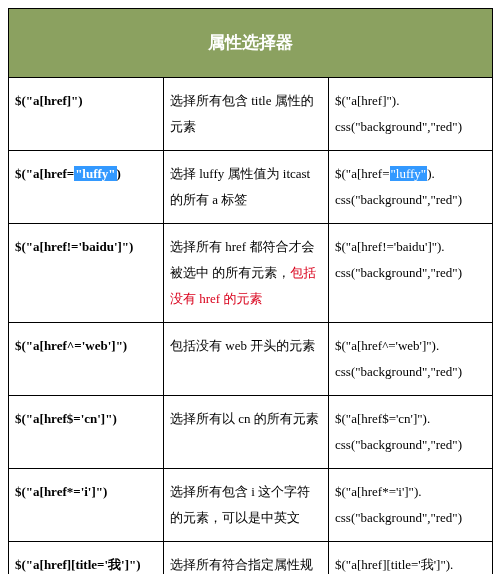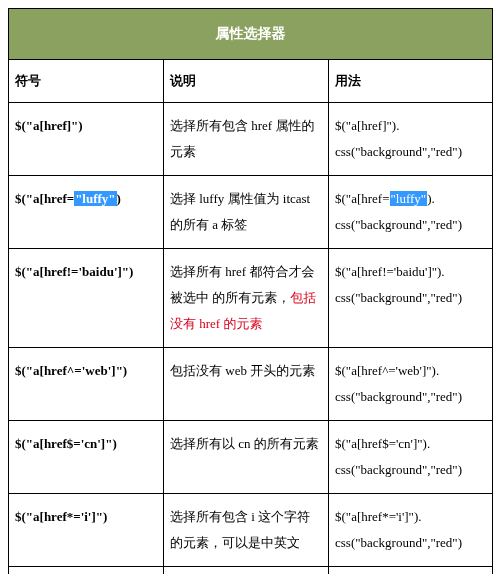--- a/index.html
+++ b/index.html
@@ -22,22 +22,22 @@
     vertical-align: top;
     text-align: left;
     line-height: 2.0;
     word-break: break-word;
   }
   th.title {
     background: #8ba160;
     color: #fff;
     text-align: center;
     font-weight: bold;
-    padding: 11px;
-    font-size: 14px;
+    padding: 17px;
+    font-size: 17px;
   }
   td.head {
     font-weight: bold;
     padding: 8px 6px;
   }
   .b { font-weight: bold; }
   .red { color: #d9001b; }
   .hl {
     background: #3399ff;
     color: #fff;
@@ -53,29 +53,24 @@
 <table>
   <colgroup>
       <col class="c1">
       <col class="c2">
       <col class="c3">
     </colgroup>
   <tbody>
       <tr>
     <th class="title" colspan="3">属性选择器</th>
   </tr>
-  <tr>
-    <td class="head">符号</td>
-    <td class="head">说明</td>
-    <td class="head">用法</td>
-  </tr>
 
   <tr>
     <td class="b">$("a[href]")</td>
-    <td>选择所有包含 href 属性的元素</td>
+    <td>选择所有包含 title 属性的元素</td>
     <td>$("a[href]"). css("background","red")</td>
   </tr>
 
   <tr>
     <td class="b"><span>$("a[href=</span><span class="hl">"luffy"</span><span>)</span></td>
     <td>选择 luffy 属性值为 itcast的所有 a 标签</td>
     <td><span>$("a[href=</span><span class="hl">"luffy"</span><span>). css("background","red")</span></td>
   </tr>
 
   <tr>

